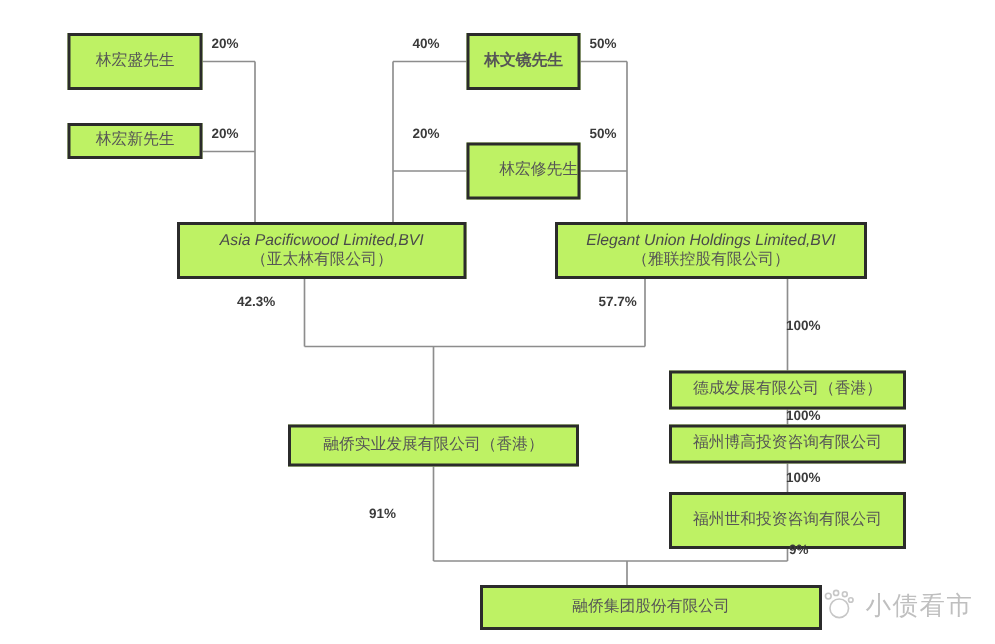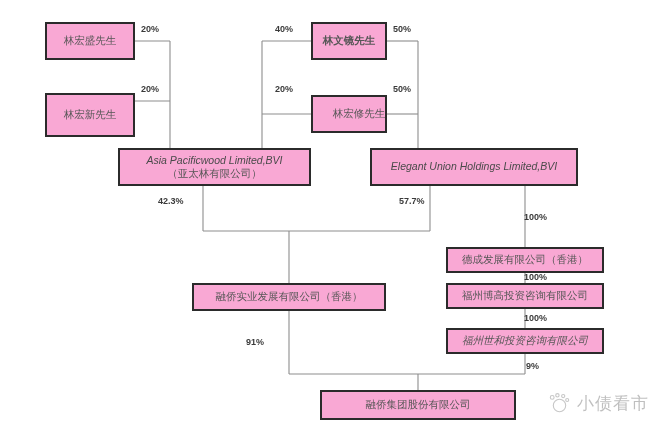--- a/index.html
+++ b/index.html
@@ -20,21 +20,21 @@
   #org-svg {
     position: absolute;
     left: 0;
     top: 0;
     width: 663px;
     height: 429px;
   }
   .node-box {
     position: absolute;
     box-sizing: border-box;
-    background: #f9a8d4;
+    background: #bef264;
     border: 2px solid #2b2b2b;
     display: flex;
     flex-direction: column;
     align-items: center;
     justify-content: center;
     text-align: center;
     color: #4a4a4a;
     line-height: 1.25;
     z-index: 3;
   }
@@ -122,58 +122,59 @@
 
       <path d="M289,374 H525"></path>
       <path d="M418,374 V390"></path>
     </g>
   </svg>
 
   <div class="node-box" style="left:45px; top:22px; width:90px; height:38px;">
     <span class="line-1 cn">林宏盛先生</span>
   </div>
 
-  <div class="node-box" style="left:45px; top:82px; width:90px; height:44px;margin-top:11px;">
+  <div class="node-box" style="left:45px; top:82px; width:90px; height:24px;">
     <span class="line-1 cn">林宏新先生</span>
   </div>
 
   <div class="node-box" style="left:311px; top:22px; width:76px; height:38px;font-weight:bold;">
     <span class="line-1 cn">林文镜先生</span>
   </div>
 
   <div class="node-box" style="left:311px; top:95px; width:76px; height:38px;padding-left:20px;">
     <span class="line-1 cn">林宏修先生</span>
   </div>
 
   <div class="node-box" style="left:118px; top:148px; width:193px; height:38px;">
     <span class="line-1 en">Asia Pacificwood Limited,BVI</span>
     <span class="line-2 cn">（亚太林有限公司）</span>
   </div>
 
   <div class="node-box" style="left:370px; top:148px; width:208px; height:38px;">
     <span class="line-1 en">Elegant Union Holdings Limited,BVI</span>
+    <span class="line-2 cn">（雅联控股有限公司）</span>
   </div>
 
   <div class="node-box" style="left:446px; top:283px; width:158px; height:26px;">
     <span class="line-1 cn">福州博高投资咨询有限公司</span>
   </div>
 
   <div class="node-box" style="left:446px; top:247px; width:158px; height:26px;">
     <span class="line-1 cn">德成发展有限公司（香港）</span>
   </div>
 
-  <div class="node-box" style="left:446px; top:328px; width:158px; height:26px;font-style:italic;">
+  <div class="node-box" style="left:446px; top:328px; width:158px; height:38px;">
     <span class="line-1 cn">福州世和投资咨询有限公司</span>
   </div>
 
   <div class="node-box" style="left:192px; top:283px; width:194px; height:28px;">
     <span class="line-1 cn">融侨实业发展有限公司（香港）</span>
   </div>
 
-  <div class="node-box" style="left:320px; top:390px; width:196px; height:30px;">
+  <div class="node-box" style="left:320px; top:390px; width:228px; height:30px;">
     <span class="line-1 cn">融侨集团股份有限公司</span>
   </div>
 
   <div class="pct-label" style="left:141px; top:24px;">20%</div>
   <div class="pct-label" style="left:141px; top:84px;">20%</div>
   <div class="pct-label" style="left:275px; top:24px;text-align:right;">40%</div>
   <div class="pct-label" style="left:275px; top:84px;">20%</div>
   <div class="pct-label" style="left:393px; top:24px;">50%</div>
   <div class="pct-label" style="left:393px; top:84px;">50%</div>
   <div class="pct-label" style="left:158px; top:196px;">42.3%</div>

